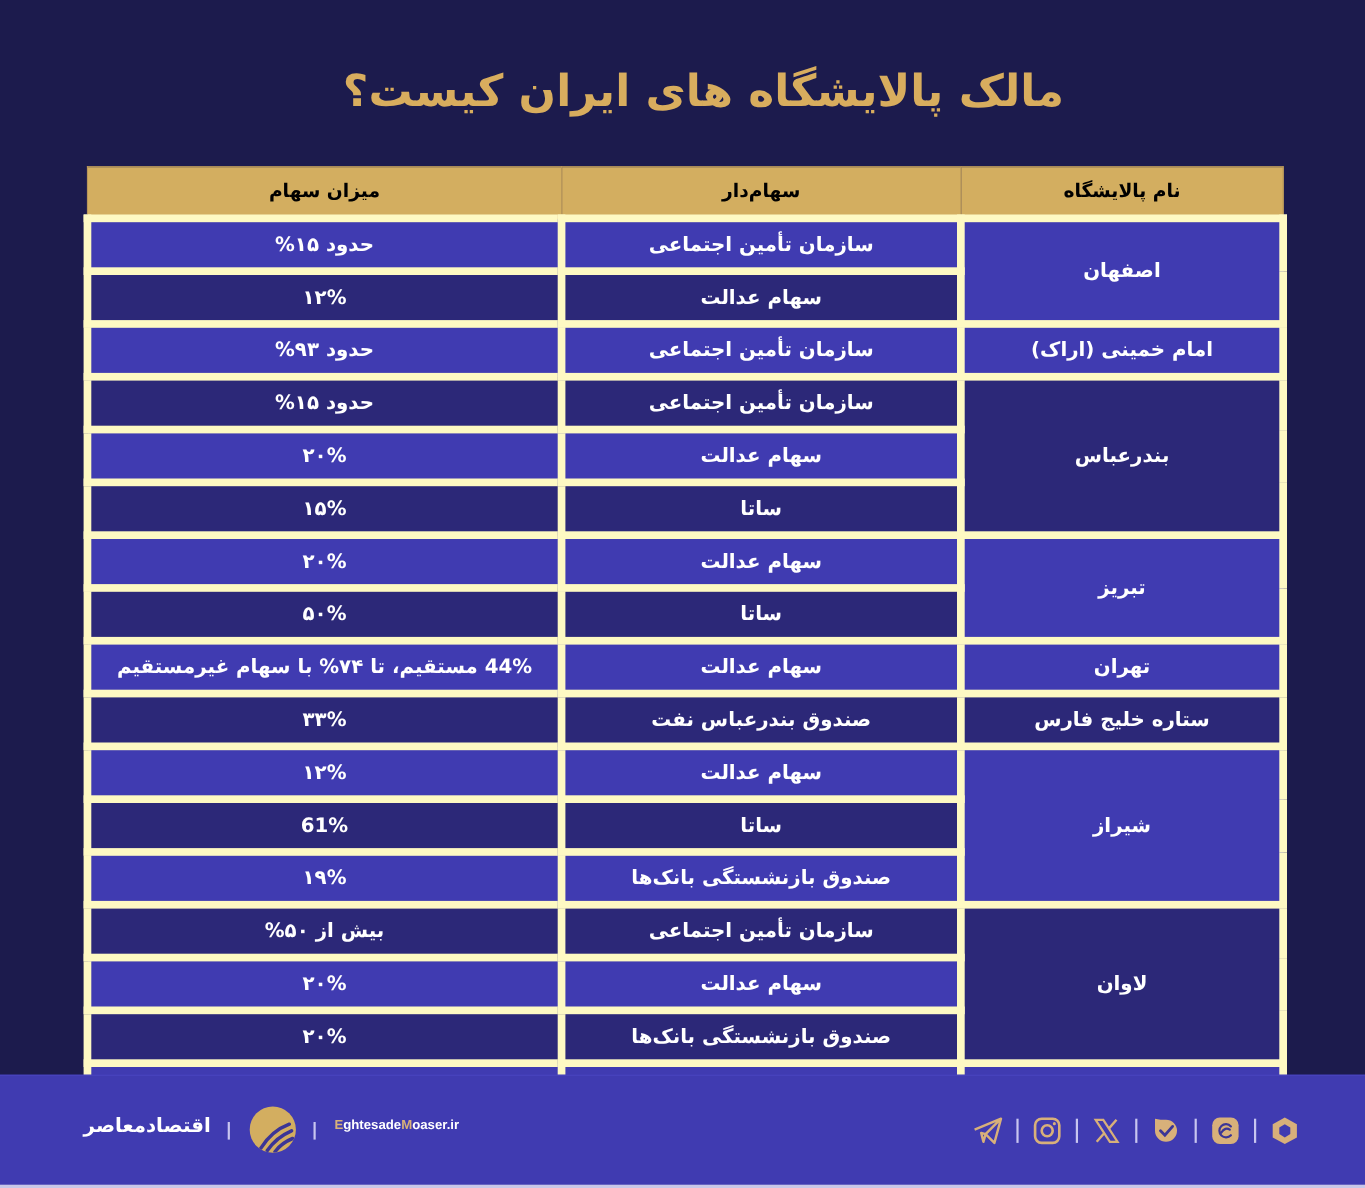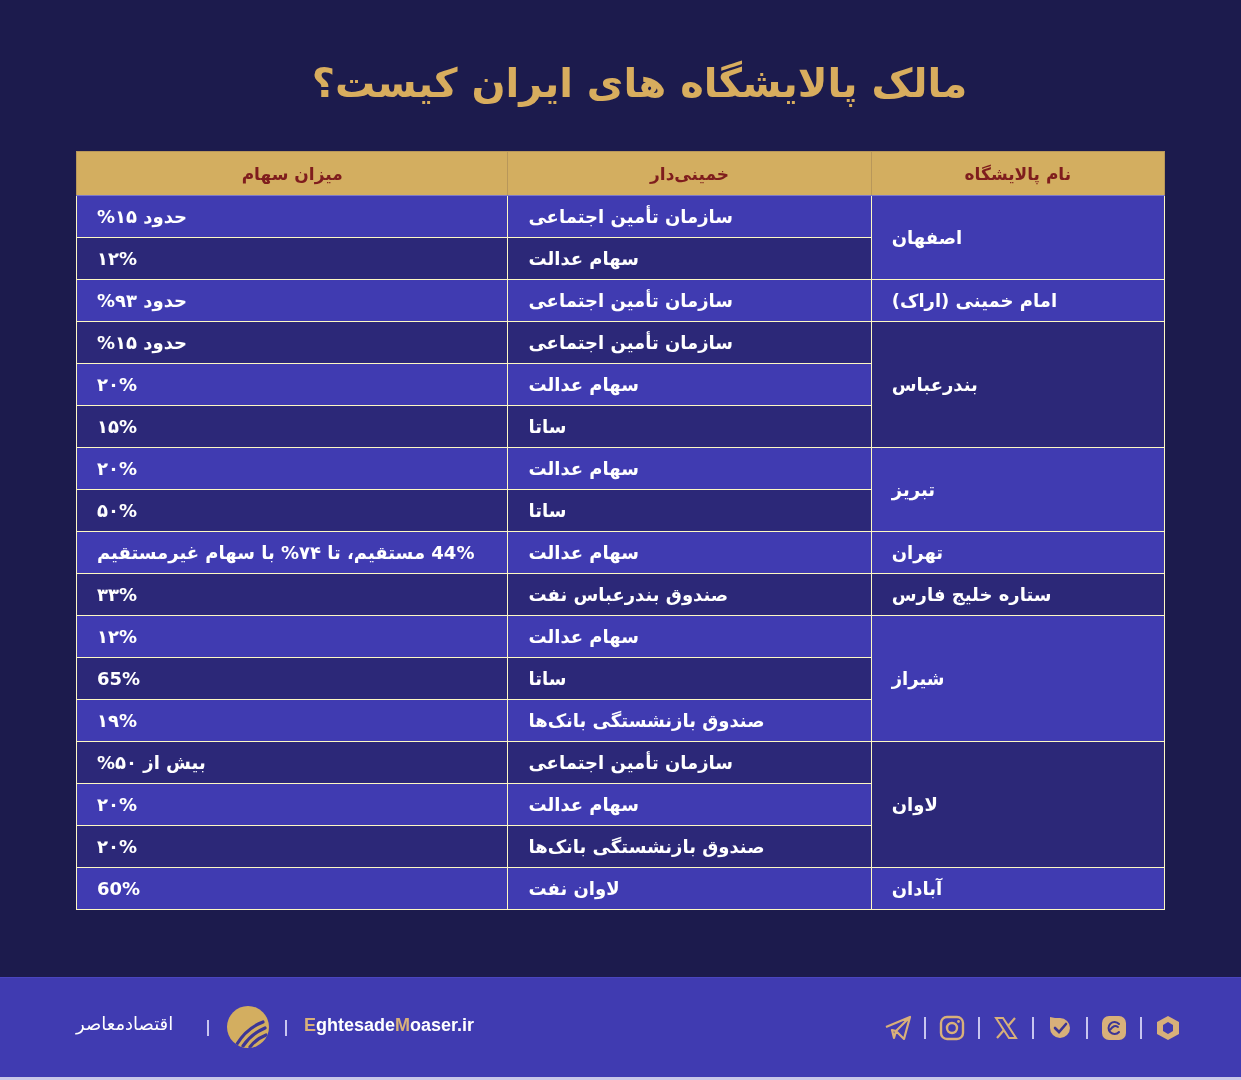--- a/index.html
+++ b/index.html
@@ -15,56 +15,56 @@
     font-size:40px; font-weight:bold; color:#d8ad5e;
     letter-spacing:-1px;
     margin-left:19px;
   }
   table.main {
     position:absolute; left:76px; top:151px; width:1089px;
     border-collapse:collapse; direction:rtl;
     table-layout:fixed;
   }
   table.main th {
-    background:#d3ae60; color:#7f1d1d; height:41px;
+    background:#d3ae60; color:#000000; height:41px;
     font-size:17px; font-weight:bold;
     border:1px solid #b8975a;
     border-bottom:1px solid #7c78c9;
   }
   table.main td {
-    height:41px; color:#ffffff; text-align:left;
+    height:41px; color:#ffffff; text-align:center;
     font-size:18px; font-weight:bold;
-    border:1px solid #fef9c3;
-    padding:0 20px; white-space:nowrap;
+    border:7px solid #fef9c3;
+    padding:0 8px; white-space:nowrap;
   }
   td.l { background:#403bb1; }
   td.d { background:#2c2878; }
   .col-name { width:293px; }
   .col-holder { width:363px; }
   .col-share { width:431px; }
   .footer {
     position:absolute; left:0; top:977px; width:1241px; height:100px;
     background:#403bb1;
     border-top:1px solid #4a45bf;
   }
   .footer-bottom-line {
     position:absolute; left:0; top:1077px; width:1241px; height:3px; background:#c9c7e8;
   }
   .brand-fa {
     position:absolute; left:76px; top:1013px; direction:rtl;
-    color:#ffffff; font-size:18px; font-weight:normal;text-align:right;
+    color:#ffffff; font-size:18px; font-weight:bold;text-align:right;
   }
   .sep { position:absolute; width:2px; height:16px; background:#c8c5f0; }
   .logo {
     position:absolute; left:227px; top:1006px; width:42px; height:42px;
     border-radius:50%; background:#d3ae60; overflow:hidden;
   }
   .site {
     position:absolute; left:304px; top:1015px;
-    color:#ffffff; font-size:18px; font-family:"Liberation Sans", sans-serif; font-weight:bold;
+    color:#ffffff; font-size:12px; font-family:"Liberation Sans", sans-serif; font-weight:bold;
   }
   .site .acc { color:#d8b07a; }
   .social {
     position:absolute; left:883px; top:1013px; height:30px;
     display:flex; align-items:center; gap:0;
   }
   .social .ic { width:30px; height:30px; display:flex; align-items:center; justify-content:center; }
   .social .vs { width:2px; height:22px; background:#c8c5f0; margin:0 11px; }
 </style>
 </head>
@@ -74,21 +74,21 @@
 
 <table class="main">
   <colgroup>
     <col class="col-name">
       <col class="col-holder">
       <col class="col-share">
   </colgroup>
   <thead>
     <tr>
       <th>نام پالایشگاه</th>
-      <th>خمینی‌دار</th>
+      <th>سهام‌دار</th>
       <th>میزان سهام</th>
     </tr>
   </thead>
   <tbody>
 
     <tr>
       <td class="l" rowspan="2">اصفهان</td>
       <td class="l">سازمان تأمین اجتماعی</td>
       <td class="l">حدود ۱۵%</td>
     </tr>
@@ -139,21 +139,21 @@
       <td class="d">۳۳%</td>
     </tr>
 
     <tr>
       <td class="l" rowspan="3">شیراز</td>
       <td class="l">سهام عدالت</td>
       <td class="l">۱۲%</td>
     </tr>
     <tr>
       <td class="d">ساتا</td>
-      <td class="d">65%</td>
+      <td class="d">61%</td>
     </tr>
     <tr>
       <td class="l">صندوق بازنشستگی بانک‌ها</td>
       <td class="l">۱۹%</td>
     </tr>
 
     <tr>
       <td class="d" rowspan="3">لاوان</td>
       <td class="d">سازمان تأمین اجتماعی</td>
       <td class="d">بیش از ۵۰%</td>

